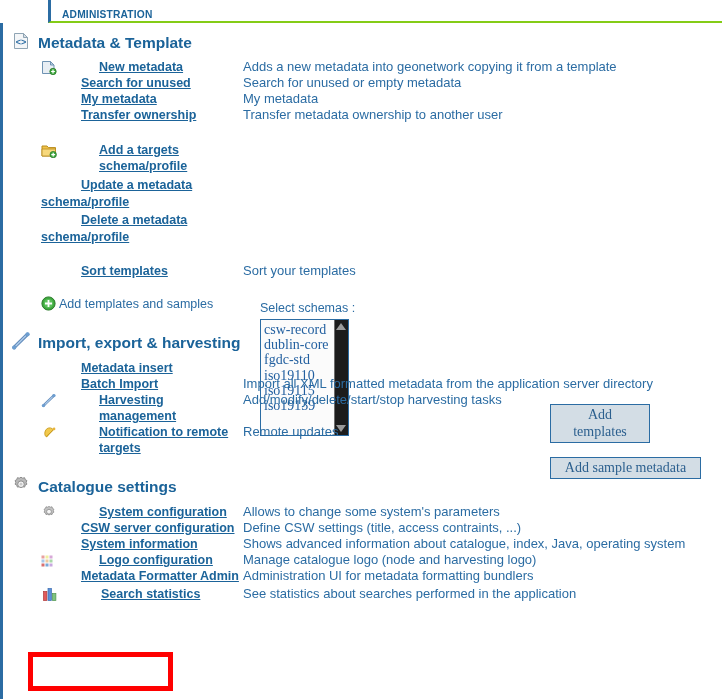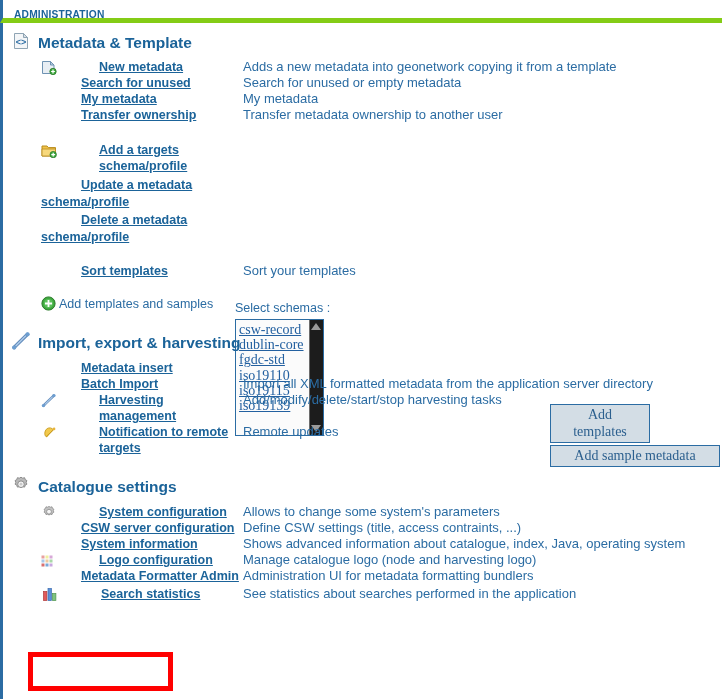--- a/index.html
+++ b/index.html
@@ -14,22 +14,23 @@
     position: relative;
     width: 722px; height: 700px;
     background: #fff;
   }
 
   
   .header-bar {
     position: relative;
     height: 23px;
     border-left: 3px solid #2b6ca3;
-    border-bottom: 5px solid #84cc16;
+    border-bottom: 2px solid #84cc16;
     padding: 4px 0 0 11px;
+    margin-left: 48px;
   }
   .header-title {
     font-size: 11px;
     font-weight: bold;
     color: #1b6399;
     letter-spacing: 0.2px;
     transform: scaleX(0.93);
     transform-origin: left center;
     display: inline-block;
   }
@@ -99,21 +100,21 @@
     font-size: 12.5px;
     line-height: 16px;
   }
 
   
   .ico { display: inline-block; vertical-align: middle; }
 
   
   .schemas-wrap {
     position: absolute;
-    left: 232px;
+    left: 257px;
     top: 277px;
   }
   .schemas-label {
     color: #2b6ca3;
     font-size: 12.5px;
     line-height: 16px;
     margin-bottom: 3px;
   }
   .schemas-box {
     width: 89px;
@@ -125,21 +126,20 @@
   }
   .schemas-list {
     padding: 2px 2px 0 3px;
   }
   .schema-opt {
     font-family: "Liberation Serif", serif;
     font-size: 14px;
     line-height: 15.2px;
     color: #2360a0;
     white-space: nowrap;
-    text-decoration: underline;
   }
   .schemas-scroll {
     position: absolute;
     right: 0; top: 0;
     width: 14px; height: 115px;
     background: #1c1c1c;
     border-left: 1px solid #6c6c6c;
   }
   .sb-arrow {
     position: absolute; left: 1px;
@@ -162,21 +162,21 @@
     color: #2b5f8e;
     background: #d3dde5;
     border: 1px solid #2b6ca3;
     padding: 1px 9px 2px 9px;
     cursor: pointer;
     display: block;
     text-align: center;
     line-height: 17px;
   }
   #btn-add-templates { margin-left: 0; width: 100px; }
-  #btn-add-sample { margin-top: 2px; width: 170px; margin-left: 0; }
+  #btn-add-sample { margin-top: 14px; width: 151px; margin-left: 0; }
 
   
   .annotation {
     position: absolute;
     left: 28px; top: 652px;
     width: 145px; height: 39px;
     border: 5px solid #ff0000;
     pointer-events: none;
     background: transparent;
   }

